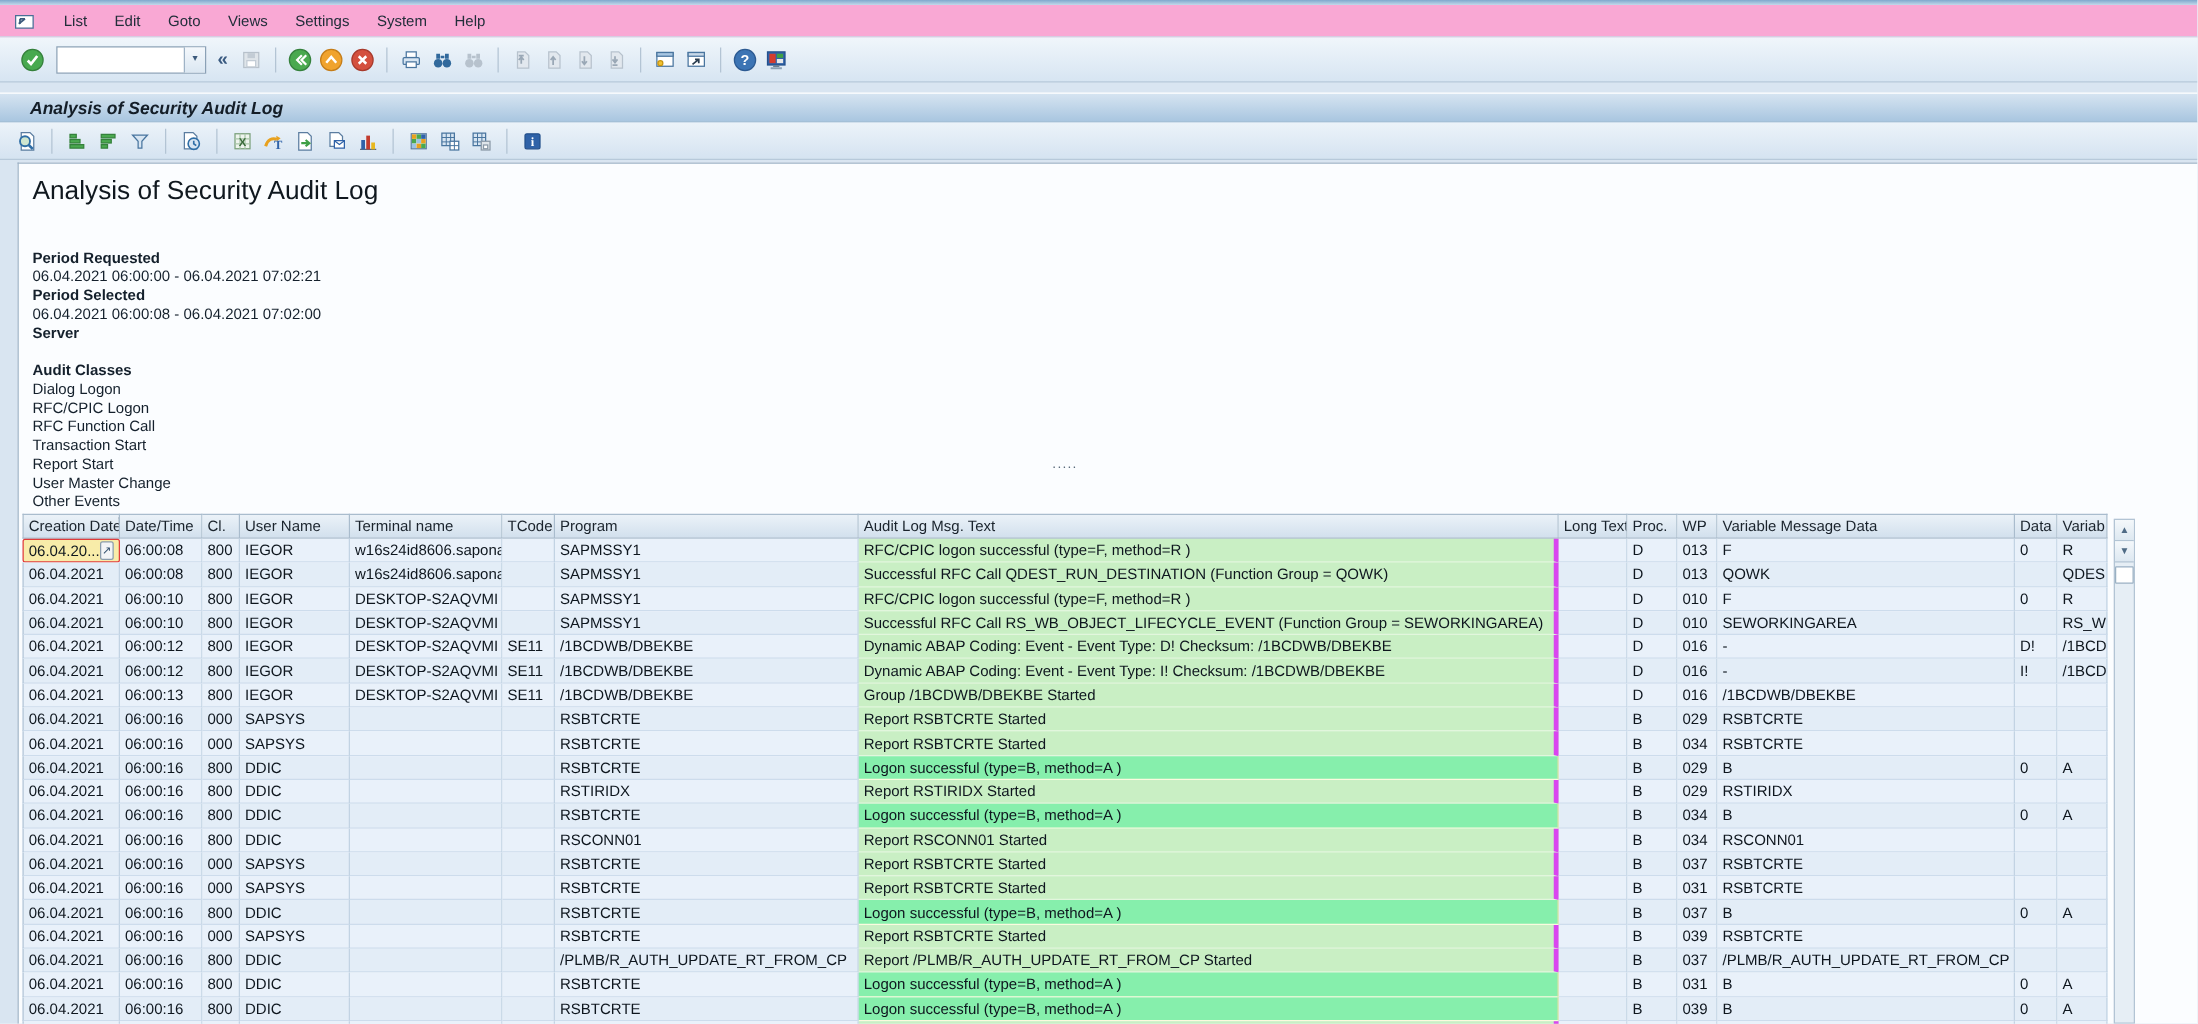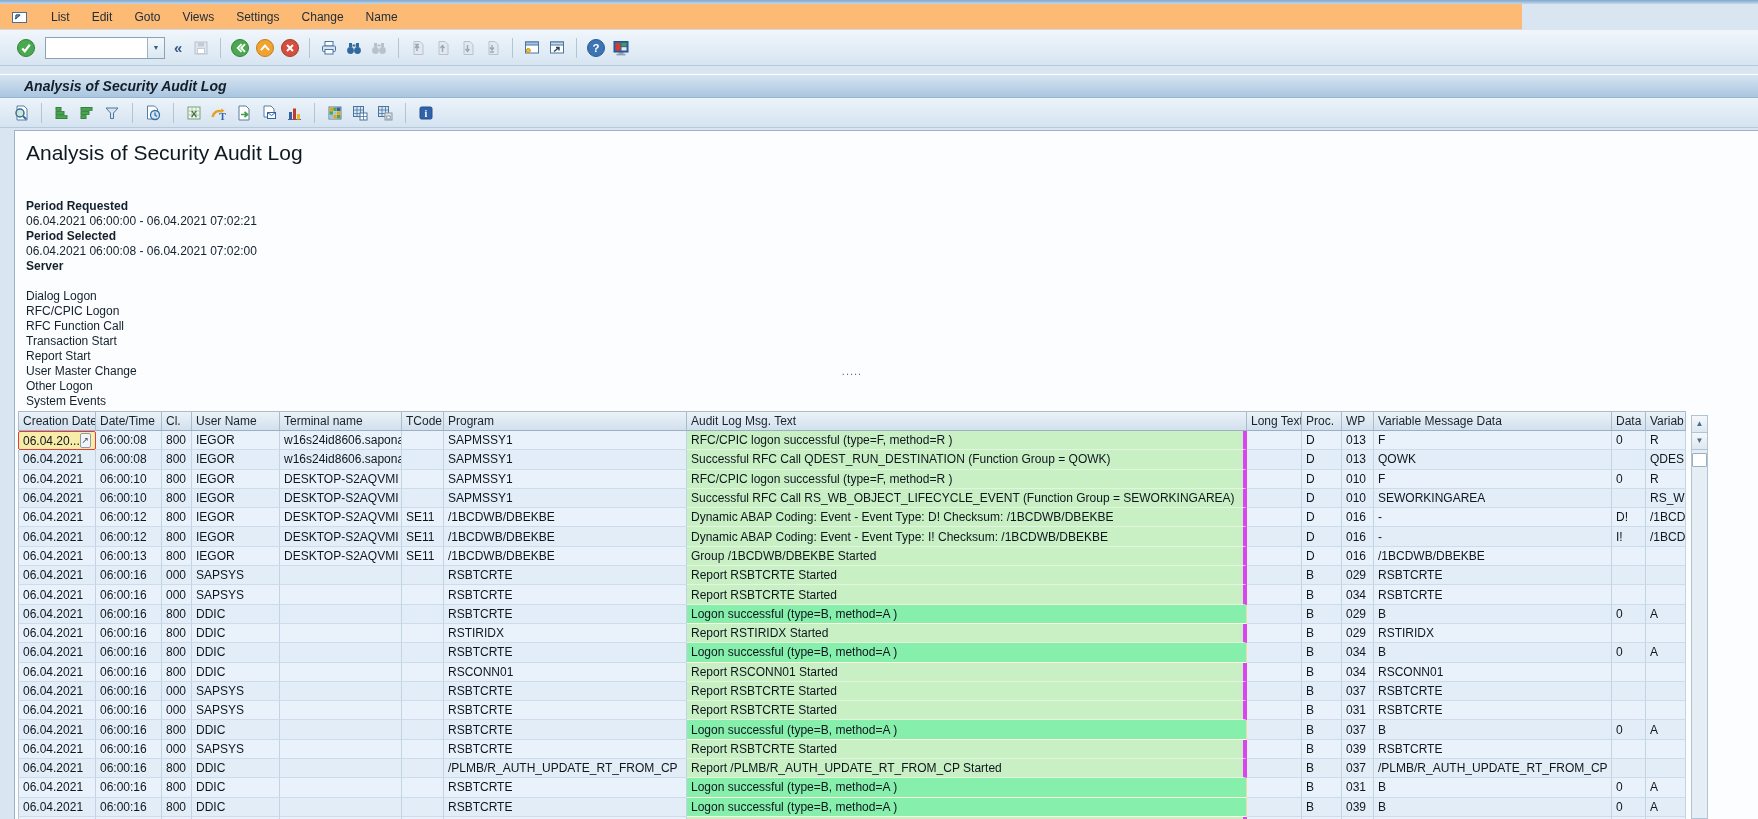--- a/index.html
+++ b/index.html
@@ -6,22 +6,22 @@
   body{
     width:1758px;height:819px;position:relative;
     background:#d9e5f1;
     font-family:"Liberation Sans","DejaVu Sans",sans-serif;
     font-size:12px;color:#14202c;
   }
   
   .top-strip{position:absolute;left:0;top:0;width:1758px;height:4px;
     background:linear-gradient(#7fa8cd,#c3d8ea);}
   
-  .menubar{position:absolute;left:0;top:4px;width:1522px;height:26px;
-    background:#fdba74;border-bottom:1px solid #ccd9e6;
+  .menubar{position:absolute;left:0;top:4px;width:1758px;height:26px;
+    background:#f9a8d4;border-bottom:1px solid #ccd9e6;
     display:flex;align-items:center;padding-left:10px;box-sizing:border-box;}
   .screen-icon{width:20px;height:18px;margin-right:10px;}
   .menu-item{padding:0 11px;color:#222e3a;line-height:26px;cursor:default;}
   
   .stdbar{position:absolute;left:0;top:30px;width:1758px;height:36px;
     background:linear-gradient(#f0f6fb,#d7e5f2);
     border-bottom:1px solid #b7c9da;
     display:flex;align-items:center;gap:5px;padding-left:16px;box-sizing:border-box;}
   .icon20{width:20px;height:20px;flex:0 0 auto;}
   .cmd{width:118px;height:20px;background:#fff;border:1px solid #8ba1b6;
@@ -94,22 +94,22 @@
     <rect x="2.5" y="4.5" width="14" height="10" fill="#ffffff" stroke="#4a6f96"></rect>
     <path d="M5 11l5-4" stroke="#3c5a7c" stroke-width="1.4" fill="none"></path>
     <path d="M10 7h-4 M6 7v4" stroke="#3c5a7c" stroke-width="1.4" fill="none"></path>
   </svg>
   <span id="menu-items" style="display:flex">
       <span class="menu-item">List</span>
       <span class="menu-item">Edit</span>
       <span class="menu-item">Goto</span>
       <span class="menu-item">Views</span>
       <span class="menu-item">Settings</span>
-      <span class="menu-item">Change</span>
-      <span class="menu-item">Name</span>
+      <span class="menu-item">System</span>
+      <span class="menu-item">Help</span>
     </span>
 </div>
 
 <div class="stdbar">
   <svg class="icon20" viewBox="0 0 20 20">
     <circle cx="10" cy="10" r="8.5" fill="#48a94f" stroke="#35813c"></circle>
     <path d="M6.2 10.4l2.6 2.8 5-6.4" stroke="#fff" stroke-width="2.2" fill="none"></path>
   </svg>
   <span class="cmd">
     <input value="" style="">
@@ -297,28 +297,29 @@
           <div class="info-line">06.04.2021 06:00:08 - 06.04.2021 07:02:00</div>
         </div>
       </div>
       <div class="info-row">
         <div class="info-label">Server</div>
         <div>
           <div class="info-line">&nbsp;</div>
         </div>
       </div>
       <div class="info-row">
+        <div class="info-label">Audit Classes</div>
         <div>
           <div class="info-line">Dialog Logon</div>
           <div class="info-line">RFC/CPIC Logon</div>
           <div class="info-line">RFC Function Call</div>
           <div class="info-line">Transaction Start</div>
           <div class="info-line">Report Start</div>
           <div class="info-line">User Master Change</div>
-          <div class="info-line">Other Logon</div>
+          <div class="info-line">Other Events</div>
           <div class="info-line">System Events</div>
         </div>
       </div>
     </div>
 
   <div class="dots">.....</div>
 
   <div class="grid">
     <table>
       <colgroup id="cols">

